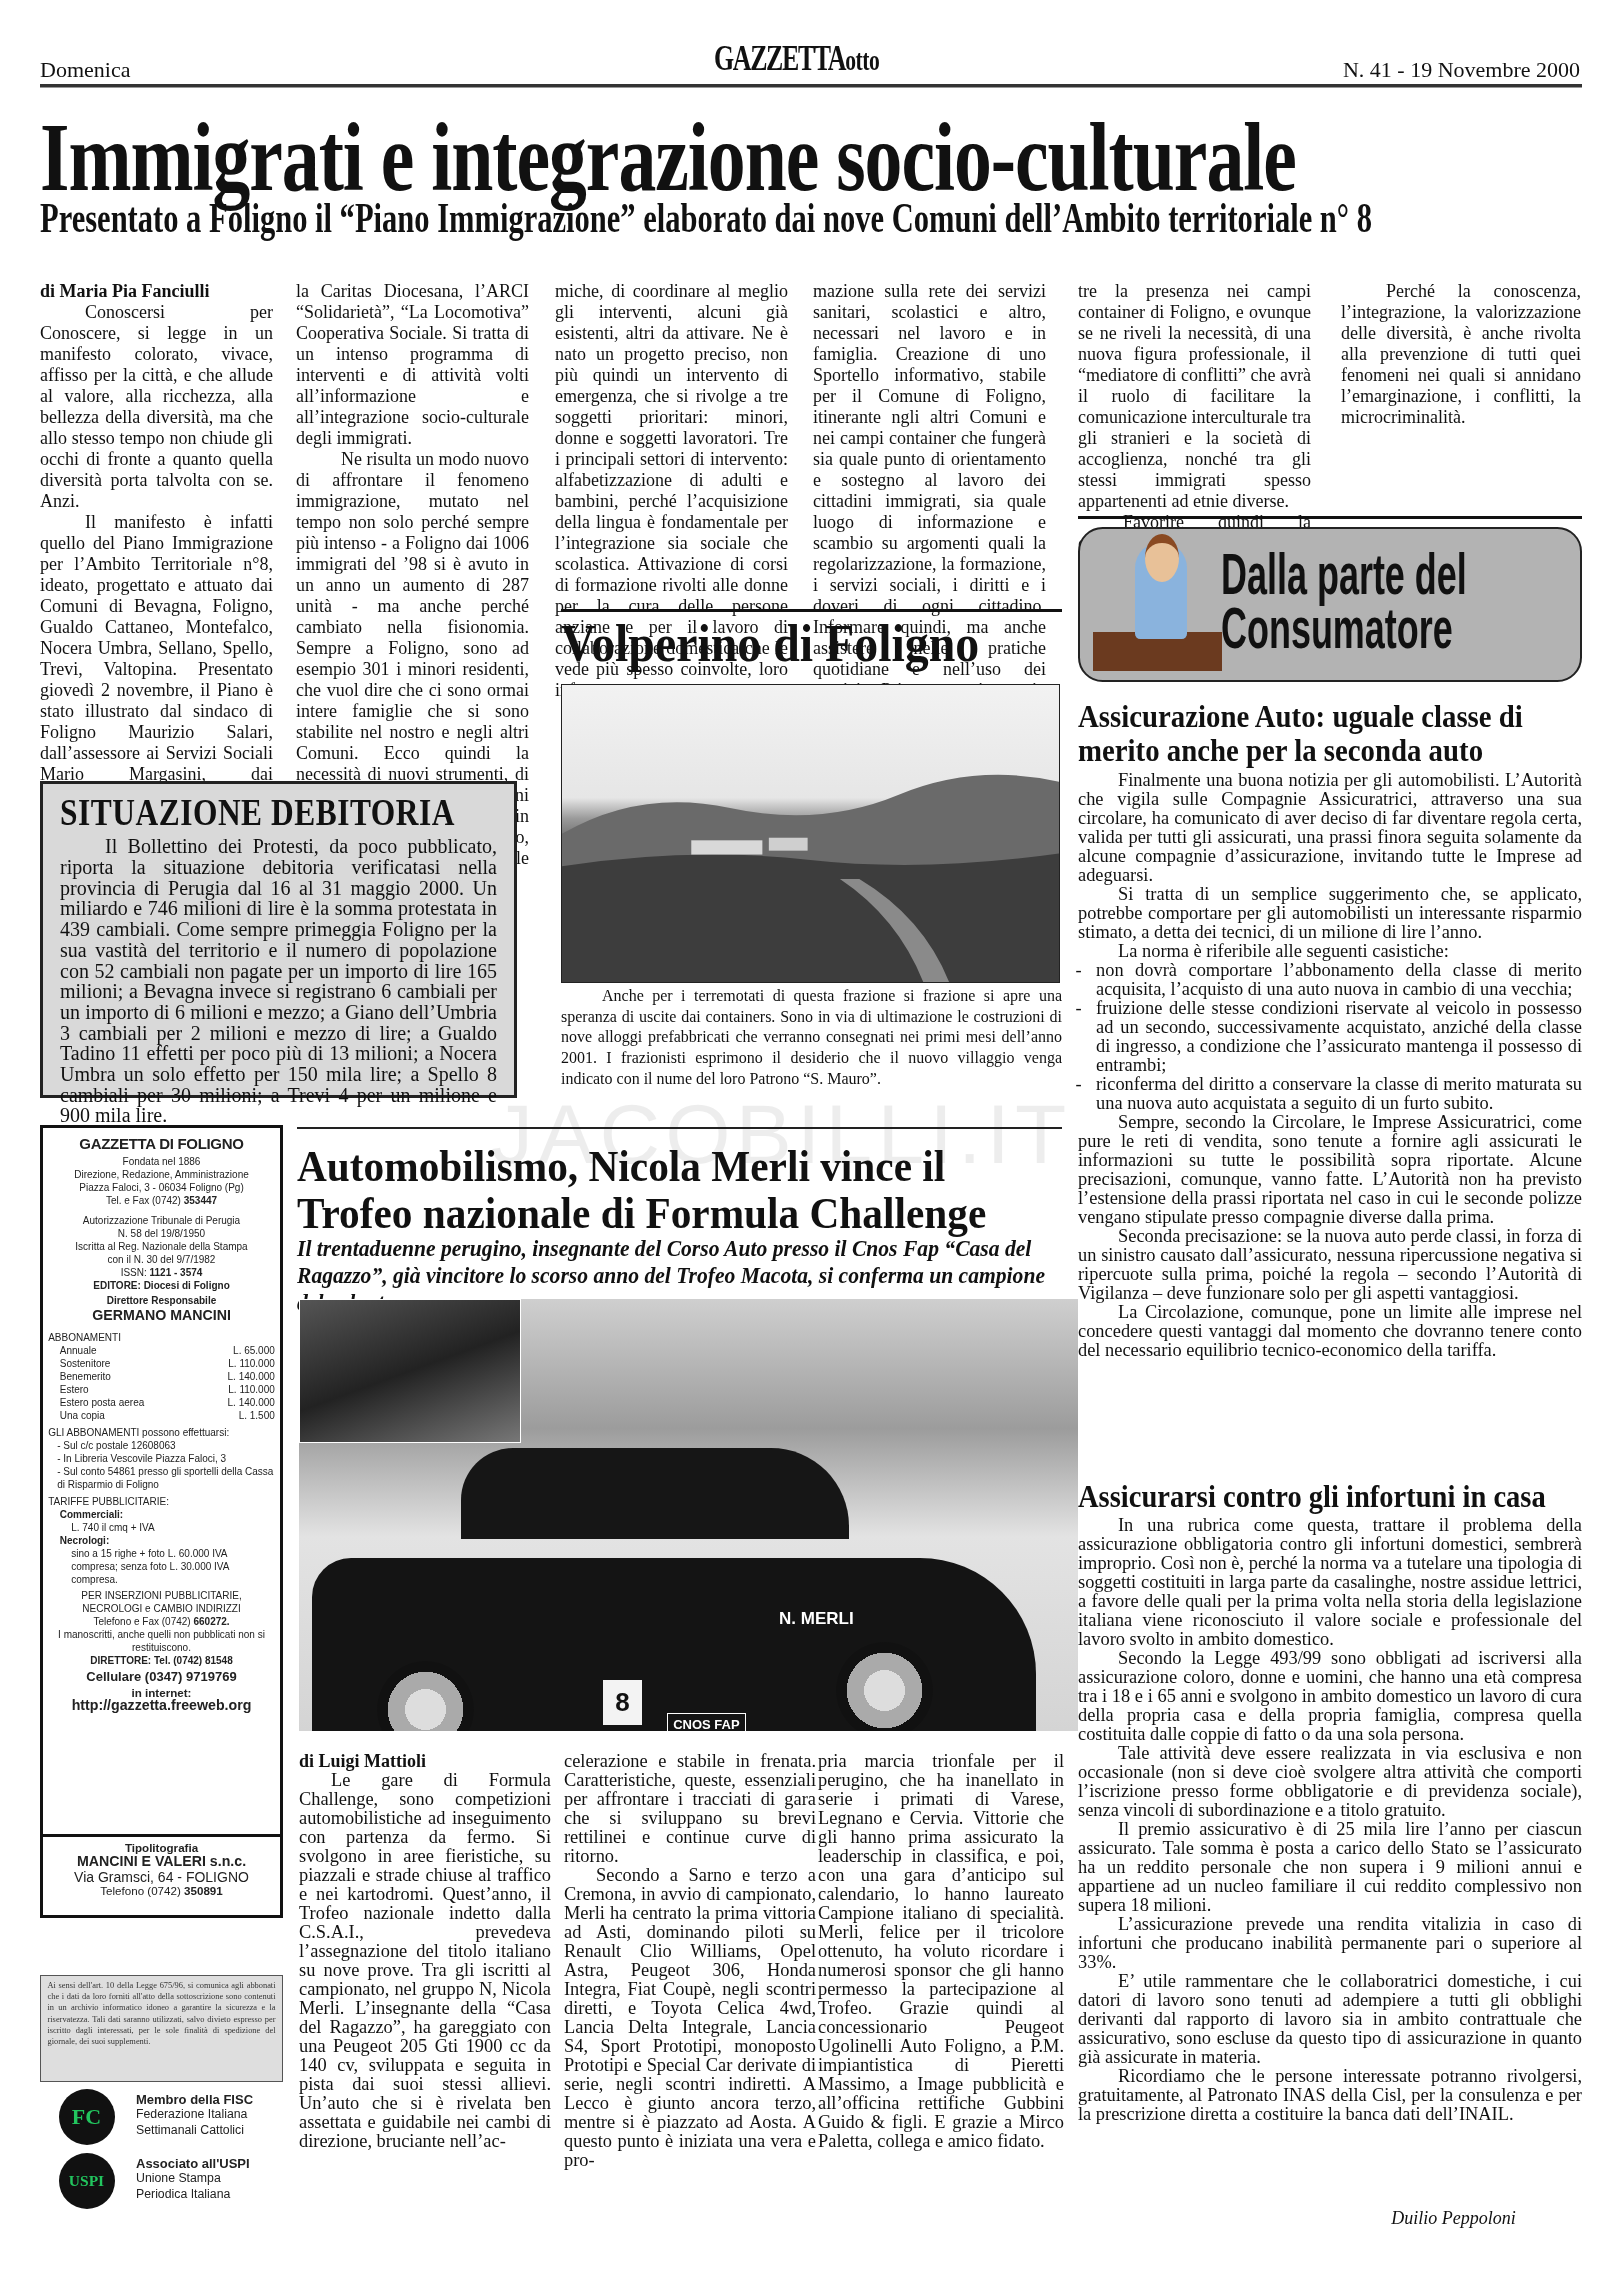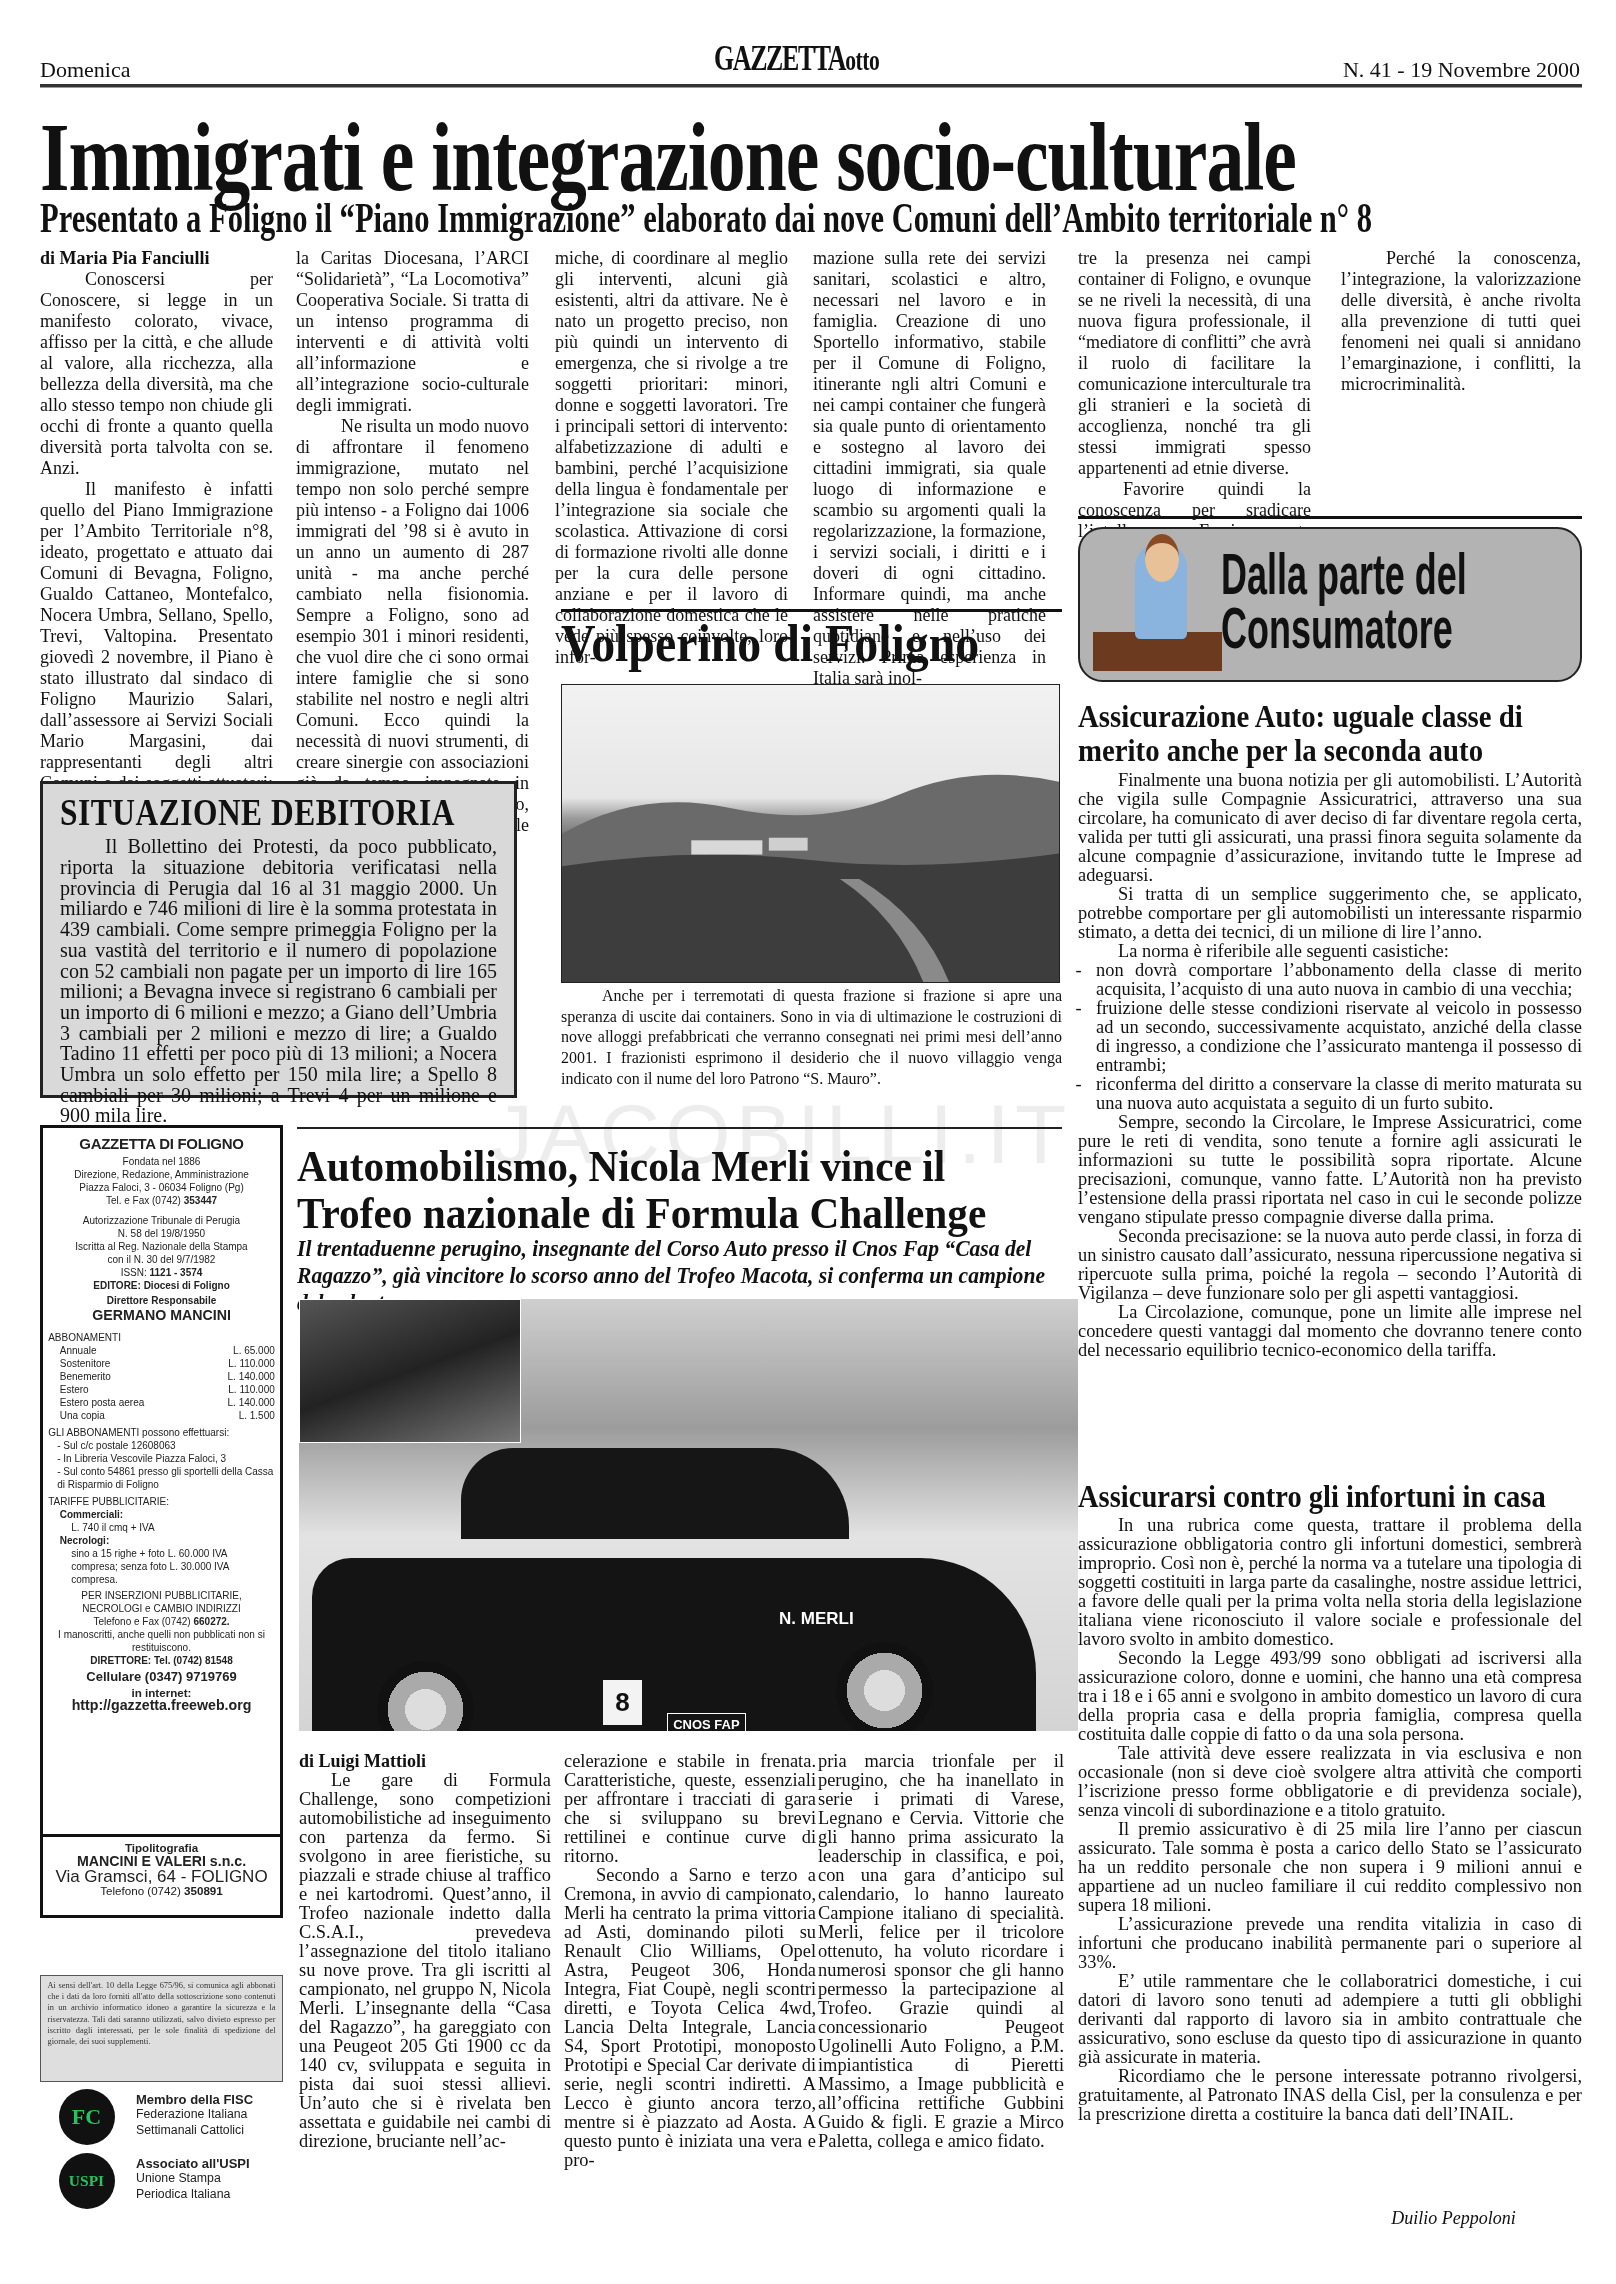--- a/index.html
+++ b/index.html
@@ -10,21 +10,21 @@
   
   #masthead-left { left: 40px; top: 57px; font-size: 22px; }
   #masthead-logo { left: 714px; top: 37px; font-size: 36px; font-weight: bold; letter-spacing: -1.9px; transform: scaleX(0.72); transform-origin: left top; white-space: nowrap; }
   #masthead-logo .otto { font-size: 30px; letter-spacing: -0.6px; }
   #masthead-right { right: 36px; top: 57px; font-size: 22px; }
   #masthead-rule { left: 40px; top: 84px; width: 1542px; height: 3.2px; background: #333; border-bottom: 1.3px solid #999; }
 
   #main-headline { left: 40px; top: 107px; font-size: 97px; font-weight: bold; white-space: nowrap; transform: scaleX(0.78); transform-origin: left top; letter-spacing: -1.3px; line-height: 1.05; }
   #main-subheadline { left: 40px; top: 194px; font-size: 43px; font-weight: bold; white-space: nowrap; transform: scaleX(0.71); transform-origin: left top; line-height: 1.1; }
 
-  .col { position: absolute; font-size: 18px; line-height: 21px; text-align: justify; hyphens: auto; }
+  .col { position: absolute; font-size: 18px; line-height: 21px; text-align: justify; hyphens: auto; margin-top: 33px; }
   .col p { margin: 0; text-indent: 45px; }
   .col p.noindent { text-indent: 0; }
   .byline { font-weight: bold; font-size: 18px; text-indent: 0 !important; }
 
   
   #debt-box { left: 40px; top: 781px; width: 477px; height: 317px; background: #d9d9d9; border: 3.2px solid #222; box-sizing: border-box; padding: 9px 17px; }
   #debt-title { font-size: 37px; font-weight: bold; letter-spacing: 0.6px; transform: scaleX(0.85); transform-origin: left top; white-space: nowrap; line-height: 1.1; }
   #debt-text { font-size: 20px; line-height: 20.7px; text-align: justify; margin-top: 2.6px; }
   #debt-text::first-line { }
   #debt-text .ind { display:inline-block; width: 45px; }
@@ -190,21 +190,21 @@
   <div>I manoscritti, anche quelli non pubblicati non si restituiscono.</div>
   <div><span class="b">DIRETTORE: Tel. (0742) </span><span class="b">81548</span></div>
   <div class="gap" style="height:2.6px"></div>
   <div class="cell">Cellulare (0347) 9719769</div>
   <div class="gap" style="height:2.6px"></div>
   <div class="b" style="font-size:11.6px">in internet:</div>
   <div class="url">http://gazzetta.freeweb.org</div>
   <div class="printer">
     <div class="b" style="font-size:11.6px">Tipolitografia</div>
     <div class="pname">MANCINI E VALERI s.n.c.</div>
-    <div style="font-size:17px; line-height:14.2px">Via Gramsci, 64 - FOLIGNO</div>
+    <div style="font-size:14px; line-height:14.2px">Via Gramsci, 64 - FOLIGNO</div>
     <div style="font-size:11.6px; line-height:14.2px"><span>Telefono (0742) </span><span class="b">350891</span></div>
   </div>
 </div>
 
 <div class="abs serif" id="privacy-box">Ai sensi dell'art. 10 della Legge 675/96, si comunica agli abbonati che i dati da loro forniti all'atto della sottoscrizione sono contenuti in un archivio informatico idoneo a garantire la sicurezza e la riservatezza. Tali dati saranno utilizzati, salvo divieto espresso per iscritto dagli interessati, per le sole finalità di spedizione del giornale, dei suoi supplementi.</div>
 
 <div class="abs assoc" style="top:2089px;">
   <div class="logo">FC</div>
   <div class="txt">
     <div class="t1">Membro della FISC</div>

